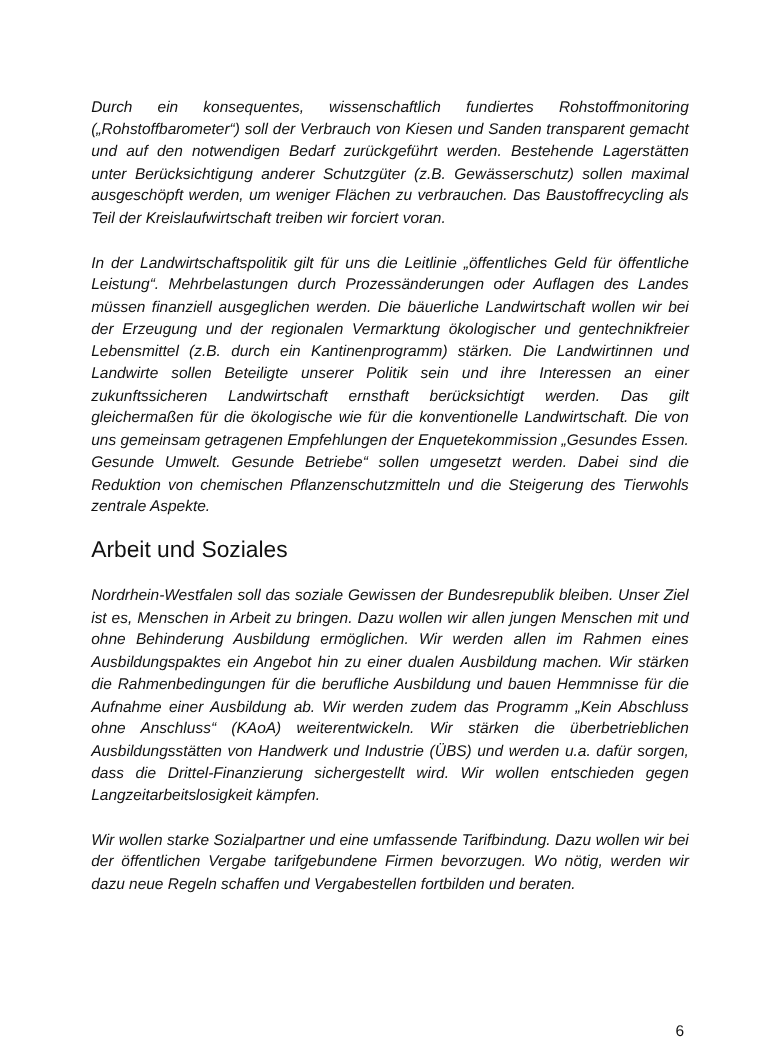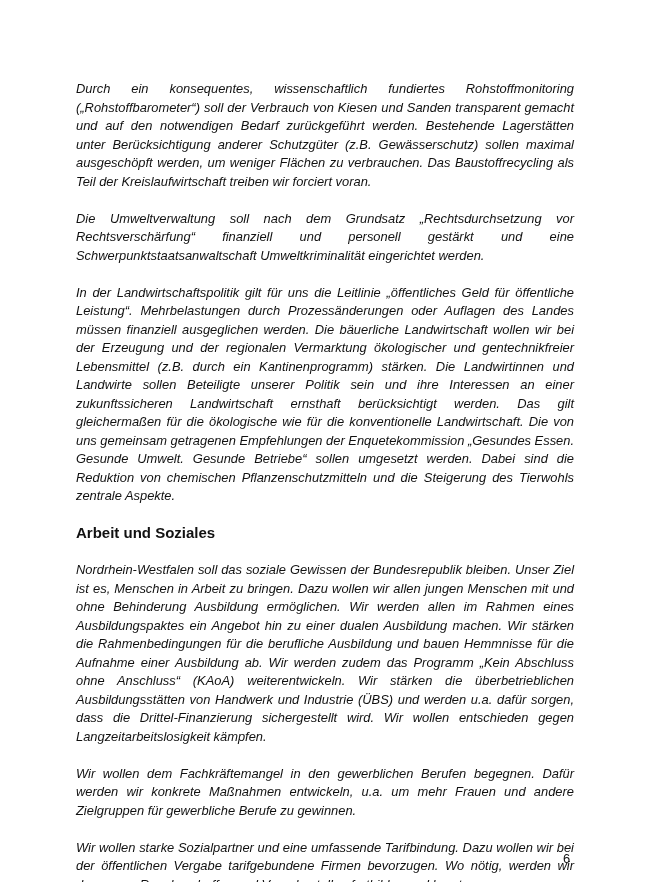--- a/index.html
+++ b/index.html
@@ -24,40 +24,38 @@
       line-height: 18.5px;
     }
     .para {
       margin: 0 0 18.5px 0;
       text-align: justify;
       hyphens: none;
       font-style: italic;
     }
     .heading {
       margin: 0 0 18.5px 0;
-      font-weight: bold;
-      font-size: 15px;
+      font-weight: normal;
+      font-size: 19px;
     }
     .page-number {
       position: absolute;
       left: 563px;
       top: 850px;
       font-size: 12.9px;
       line-height: 18px;
     }
   </style>
 </head>
 <body>
 
 <div class="page">
   <p class="para">Durch ein konsequentes, wissenschaftlich fundiertes Rohstoffmonitoring („Rohstoffbarometer“) soll der Verbrauch von Kiesen und Sanden transparent gemacht und auf den notwendigen Bedarf zurückgeführt werden. Bestehende Lagerstätten unter Berücksichtigung anderer Schutzgüter (z.B. Gewässerschutz) sollen maximal ausgeschöpft werden, um weniger Flächen zu verbrauchen. Das Baustoffrecycling als Teil der Kreislaufwirtschaft treiben wir forciert voran.</p>
-  <p class="para">Die Umweltverwaltung soll nach dem Grundsatz „Rechtsdurchsetzung vor Rechtsverschärfung“ finanziell und personell gestärkt und eine Schwerpunktstaatsanwaltschaft Umweltkriminalität eingerichtet werden.</p>
   <p class="para">In der Landwirtschaftspolitik gilt für uns die Leitlinie „öffentliches Geld für öffentliche Leistung“. Mehrbelastungen durch Prozessänderungen oder Auflagen des Landes müssen finanziell ausgeglichen werden. Die bäuerliche Landwirtschaft wollen wir bei der Erzeugung und der regionalen Vermarktung ökologischer und gentechnikfreier Lebensmittel (z.B. durch ein Kantinenprogramm) stärken. Die Landwirtinnen und Landwirte sollen Beteiligte unserer Politik sein und ihre Interessen an einer zukunftssicheren Landwirtschaft ernsthaft berücksichtigt werden. Das gilt gleichermaßen für die ökologische wie für die konventionelle Landwirtschaft. Die von uns gemeinsam getragenen Empfehlungen der Enquetekommission „Gesundes Essen. Gesunde Umwelt. Gesunde Betriebe“ sollen umgesetzt werden. Dabei sind die Reduktion von chemischen Pflanzenschutzmitteln und die Steigerung des Tierwohls zentrale Aspekte.</p>
 
   <h2 class="heading">Arbeit und Soziales</h2>
 
   <p class="para">Nordrhein-Westfalen soll das soziale Gewissen der Bundesrepublik bleiben. Unser Ziel ist es, Menschen in Arbeit zu bringen. Dazu wollen wir allen jungen Menschen mit und ohne Behinderung Ausbildung ermöglichen. Wir werden allen im Rahmen eines Ausbildungspaktes ein Angebot hin zu einer dualen Ausbildung machen. Wir stärken die Rahmenbedingungen für die berufliche Ausbildung und bauen Hemmnisse für die Aufnahme einer Ausbildung ab. Wir werden zudem das Programm „Kein Abschluss ohne Anschluss“ (KAoA) weiterentwickeln. Wir stärken die überbetrieblichen Ausbildungsstätten von Handwerk und Industrie (ÜBS) und werden u.a. dafür sorgen, dass die Drittel-Finanzierung sichergestellt wird. Wir wollen entschieden gegen Langzeitarbeitslosigkeit kämpfen.</p>
-  <p class="para">Wir wollen dem Fachkräftemangel in den gewerblichen Berufen begegnen. Dafür werden wir konkrete Maßnahmen entwickeln, u.a. um mehr Frauen und andere Zielgruppen für gewerbliche Berufe zu gewinnen.</p>
   <p class="para">Wir wollen starke Sozialpartner und eine umfassende Tarifbindung. Dazu wollen wir bei der öffentlichen Vergabe tarifgebundene Firmen bevorzugen. Wo nötig, werden wir dazu neue Regeln schaffen und Vergabestellen fortbilden und beraten.</p>
 
 </div>
 
 <div class="page-number">6</div>
 
 </body></html>

